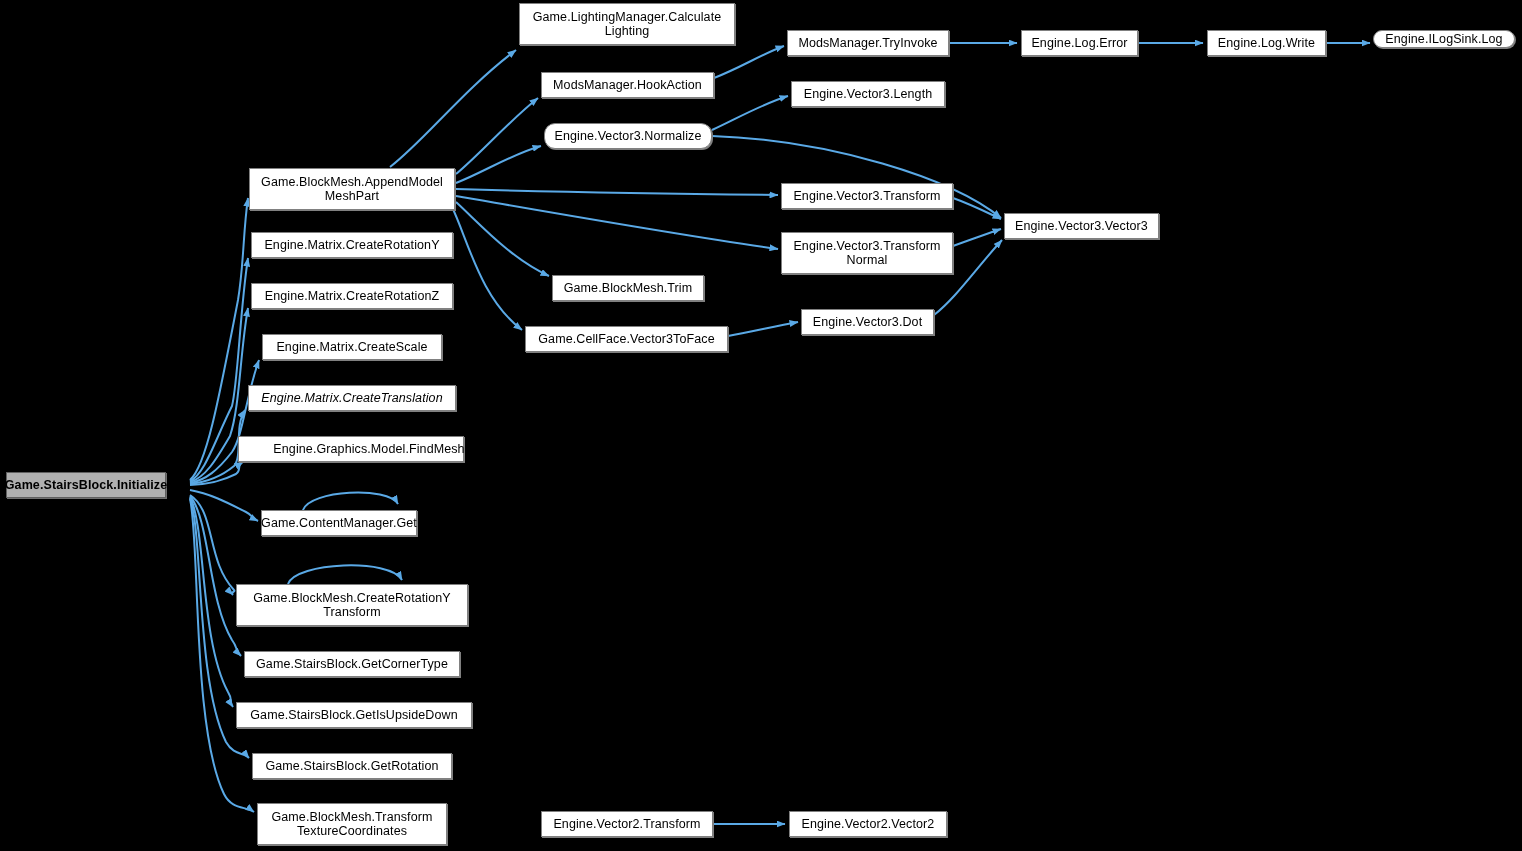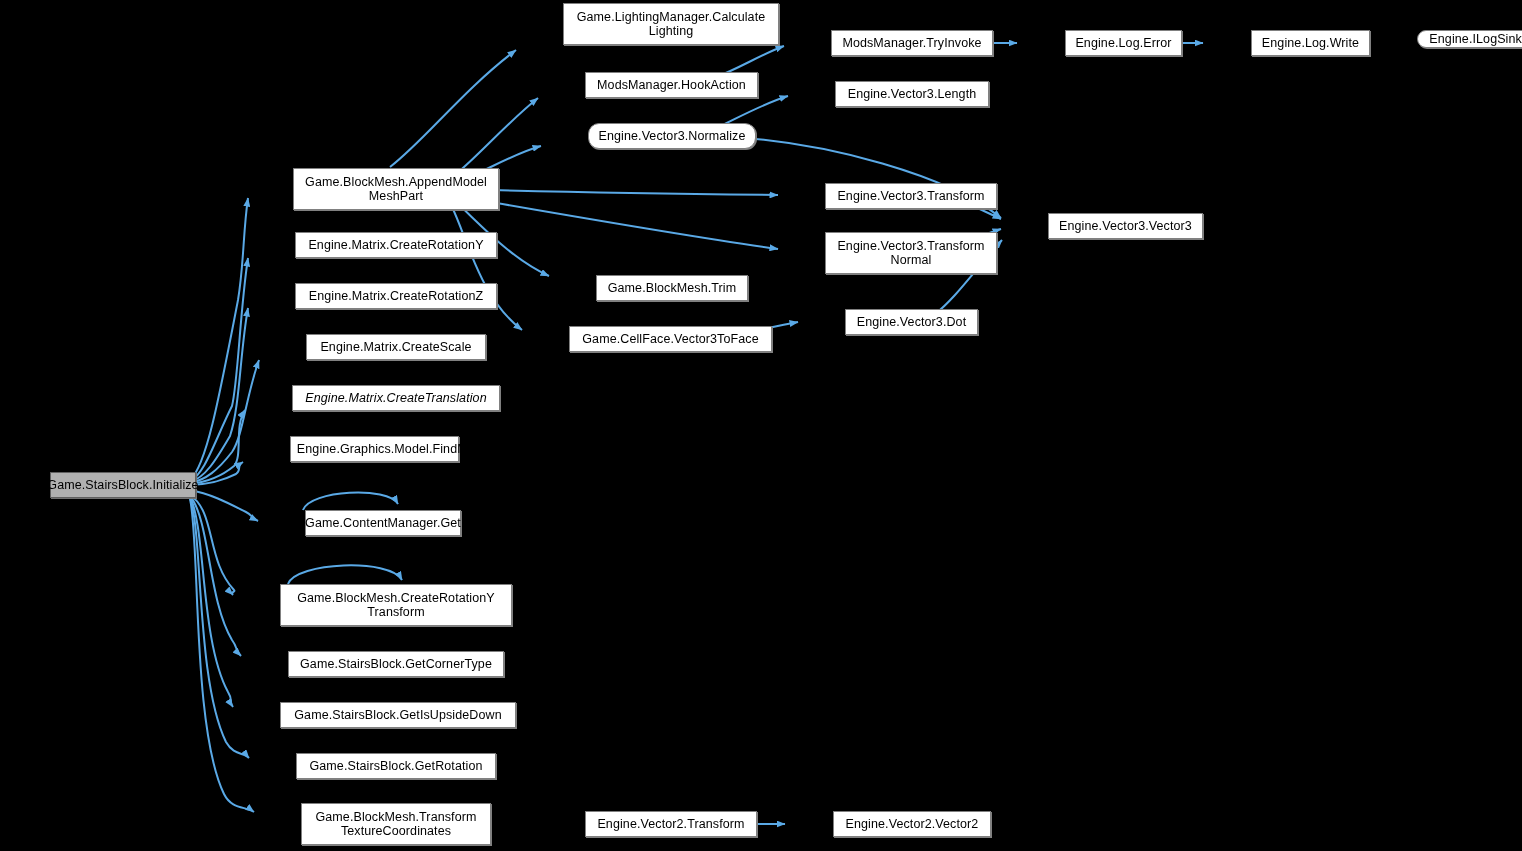--- a/index.html
+++ b/index.html
@@ -22,21 +22,20 @@
     box-shadow:1px 1px 0 0 #808080;
     color:#000;
     font-size:12.5px;
     line-height:14px;
     display:flex;
     align-items:center;
     justify-content:center;
     text-align:center;
     letter-spacing:0.1px;
     white-space:pre-line;
-    margin-left:44px;
   }
   .node.root{
     background:#b0b0b0;
     border:1px solid #606060;
     box-shadow:1px 1px 0 0 #707070;
   }
 </style>
 </head>
 <body>
 
@@ -76,28 +75,28 @@
         <path d="M 1326,43 L 1370,43" fill="none" stroke="#5aa9e6" stroke-width="2" marker-end="url(#arrow)"></path>
         <path d="M 953,198 C 970,204 986,212 1001,219" fill="none" stroke="#5aa9e6" stroke-width="2" marker-end="url(#arrow)"></path>
         <path d="M 953,246 C 970,240 986,234 1001,229" fill="none" stroke="#5aa9e6" stroke-width="2" marker-end="url(#arrow)"></path>
         <path d="M 934,315 C 956,298 978,266 1002,240" fill="none" stroke="#5aa9e6" stroke-width="2" marker-end="url(#arrow)"></path>
         <path d="M 713,824 L 785,824" fill="none" stroke="#5aa9e6" stroke-width="2" marker-end="url(#arrow)"></path>
         <path d="M 303,510 C 310,490 388,486 398,504" fill="none" stroke="#5aa9e6" stroke-width="2" marker-end="url(#arrow)"></path>
         <path d="M 288,584 C 296,562 390,558 402,580" fill="none" stroke="#5aa9e6" stroke-width="2" marker-end="url(#arrow)"></path>
       </g>
   </svg>
   <div id="node-layer">
-      <div class="node root" style="left: 6px; top: 472px; width: 146px; height: 26px;">Game.StairsBlock.Initialize</div>
+      <div class="node root" style="left: 6px; top: 472px; width: 160px; height: 26px; font-weight: bold;">Game.StairsBlock.Initialize</div>
       <div class="node" style="left: 249px; top: 168px; width: 206px; height: 42px;">Game.BlockMesh.AppendModel
 MeshPart</div>
       <div class="node" style="left: 251px; top: 232px; width: 202px; height: 26px;">Engine.Matrix.CreateRotationY</div>
       <div class="node" style="left: 251px; top: 283px; width: 202px; height: 26px;">Engine.Matrix.CreateRotationZ</div>
       <div class="node" style="left: 262px; top: 334px; width: 180px; height: 26px;">Engine.Matrix.CreateScale</div>
       <div class="node" style="left: 248px; top: 385px; width: 208px; height: 26px; font-style: italic;">Engine.Matrix.CreateTranslation</div>
-      <div class="node" style="left: 246px; top: 436px; width: 169px; height: 26px; padding-left: 36px;">Engine.Graphics.Model.FindMesh</div>
+      <div class="node" style="left: 238px; top: 436px; width: 226px; height: 26px; padding-left: 36px;">Engine.Graphics.Model.FindMesh</div>
       <div class="node" style="left: 261px; top: 510px; width: 156px; height: 26px;">Game.ContentManager.Get</div>
       <div class="node" style="left: 236px; top: 584px; width: 232px; height: 42px;">Game.BlockMesh.CreateRotationY
 Transform</div>
       <div class="node" style="left: 244px; top: 651px; width: 216px; height: 26px;">Game.StairsBlock.GetCornerType</div>
       <div class="node" style="left: 236px; top: 702px; width: 236px; height: 26px;">Game.StairsBlock.GetIsUpsideDown</div>
       <div class="node" style="left: 252px; top: 753px; width: 200px; height: 26px;">Game.StairsBlock.GetRotation</div>
       <div class="node" style="left: 257px; top: 803px; width: 190px; height: 42px;">Game.BlockMesh.Transform
 TextureCoordinates</div>
       <div class="node" style="left: 519px; top: 3px; width: 216px; height: 42px;">Game.LightingManager.Calculate
 Lighting</div>

